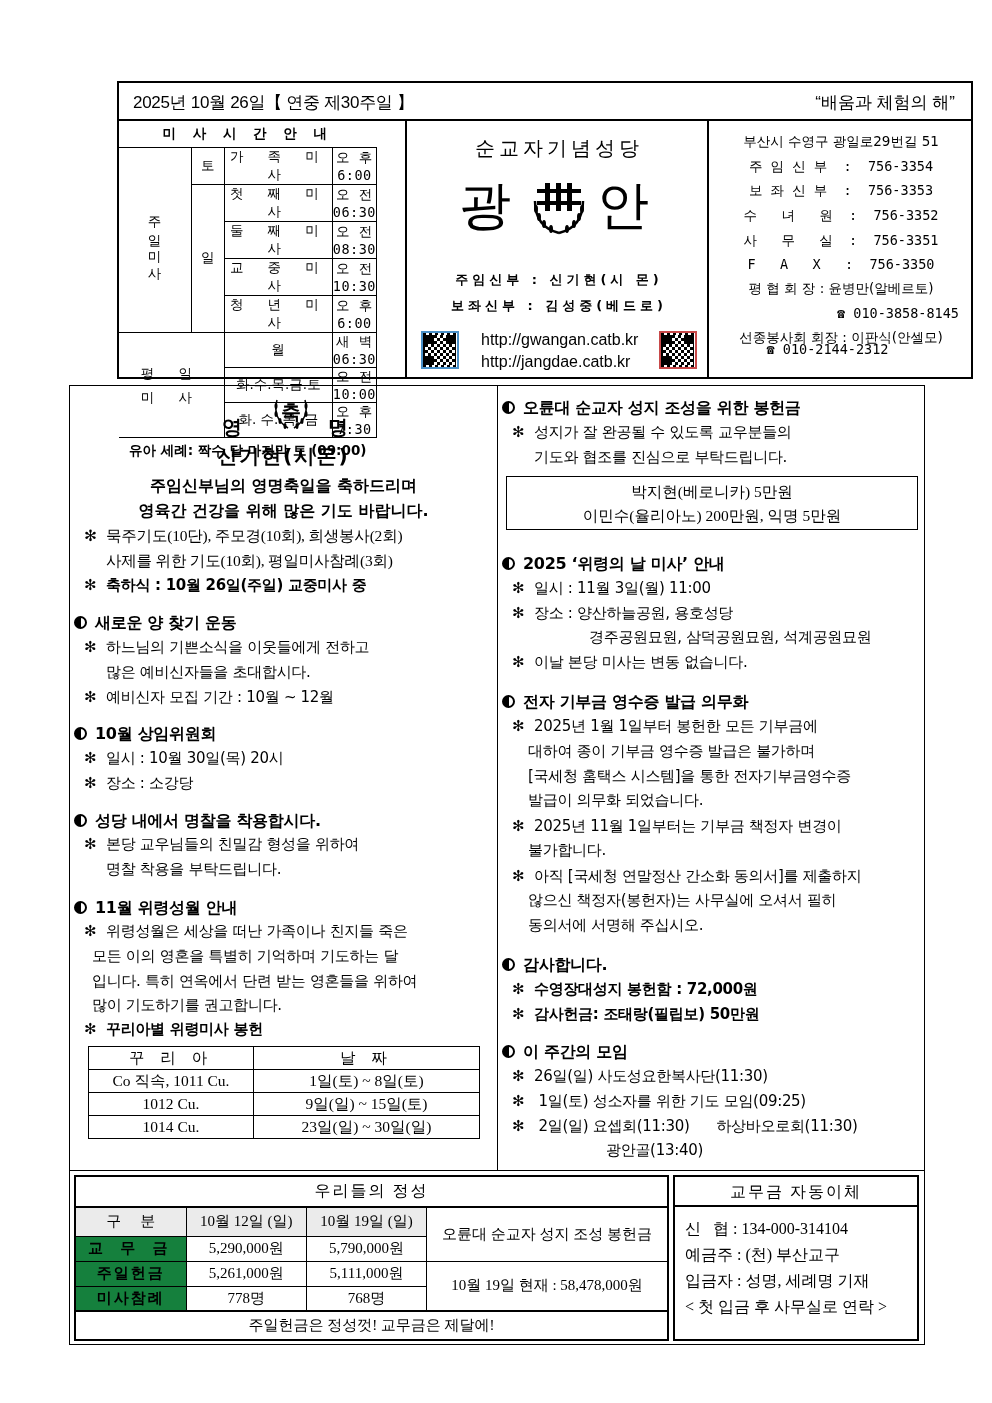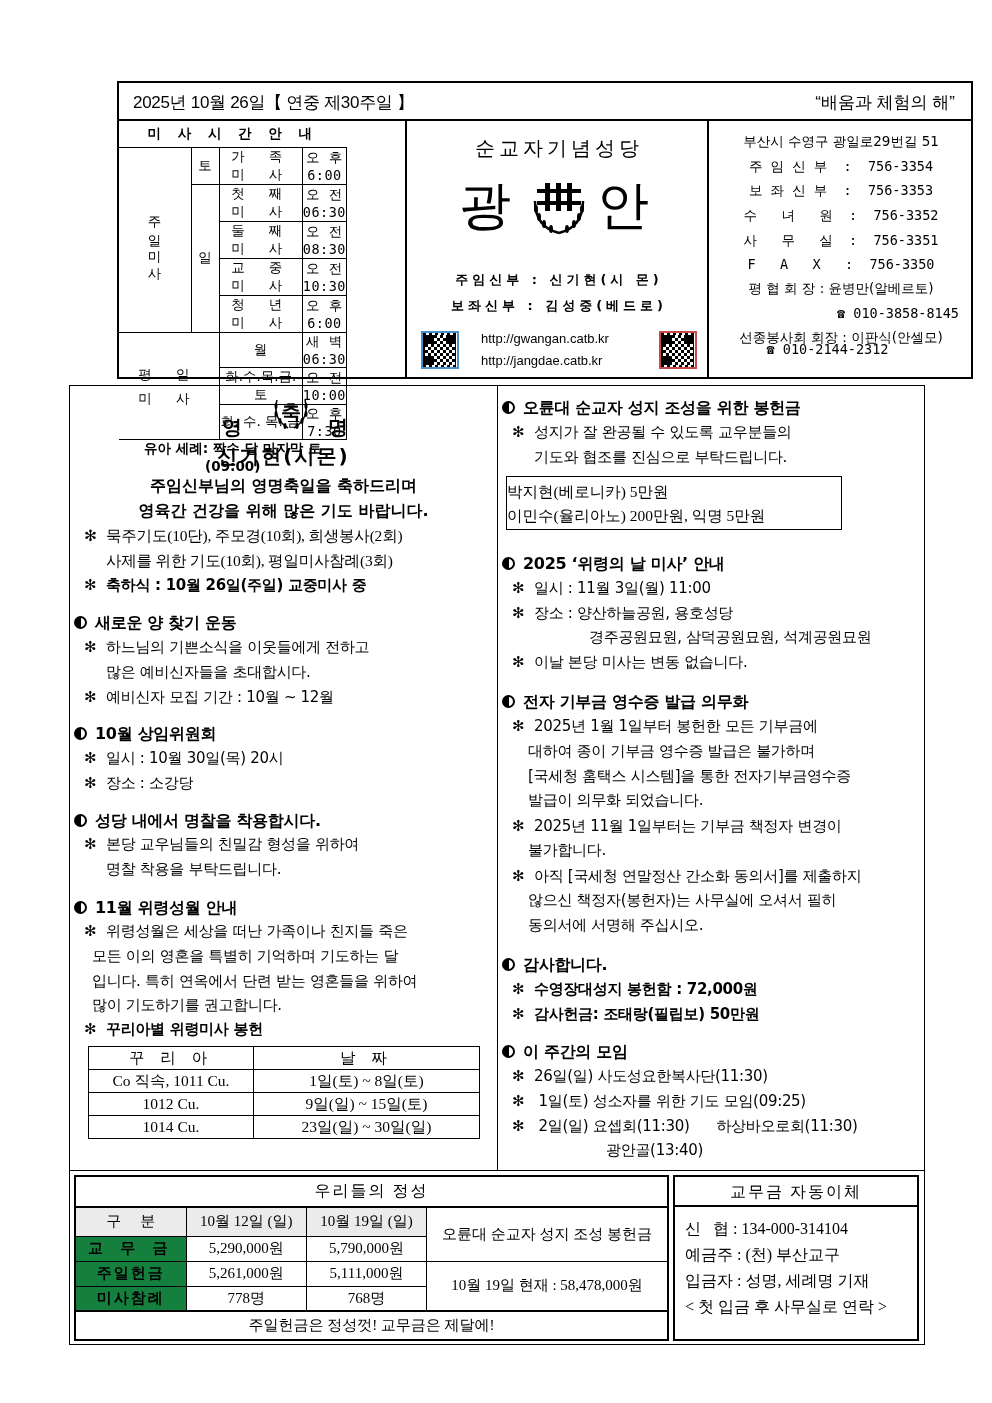--- a/index.html
+++ b/index.html
@@ -19,21 +19,21 @@
     font-family: "Liberation Sans", sans-serif; font-size: 17px;
   }
   #title-date { position: absolute; left: 14px; top: 8px; letter-spacing: -0.3px; }
   #title-motto { position: absolute; right: 16px; top: 8px; }
 
   
   #mass-table-wrap {
     position: absolute; left: 0; top: 38px; width: 288px; height: 256px;
     border-right: 2px solid #000;
   }
-  #mass-table { border-collapse: collapse; width: 228px; font-size: 14px; }
+  #mass-table { border-collapse: collapse; width: 258px; font-size: 14px; }
   #mass-table td {
     border: 1px solid #000; text-align: center; height: 25px; padding: 0;
     font-family: "DejaVu Sans Mono", monospace; font-size: 13.5px; letter-spacing: 0.5px;
   }
   #mass-table td.hdr { font-weight: bold; font-family: "DejaVu Sans", sans-serif; letter-spacing: 6px; border-top: none; border-left: none; border-right:none; }
   #mass-table td.vert { writing-mode: vertical-rl; text-orientation: upright; letter-spacing: 3px; font-family: "DejaVu Sans", sans-serif; border-left:none;}
   #mass-table td.lbl { letter-spacing: 8px; }
   #mass-table td.bap { font-weight: bold; font-family: "DejaVu Sans", sans-serif; letter-spacing: 0; height: 28px; border-left:none; border-right:none; border-bottom:none;}
   #mass-table td.wk { font-family: "DejaVu Sans", sans-serif; letter-spacing: 10px; line-height: 24px; border-left:none;}
 
@@ -67,21 +67,21 @@
   }
   .qr-inner { position: absolute; inset: 2px; 
     background:
       linear-gradient(#000,#000) 0 0/9px 9px no-repeat,
       linear-gradient(#000,#000) 100% 0/9px 9px no-repeat,
       linear-gradient(#000,#000) 0 100%/9px 9px no-repeat,
       repeating-conic-gradient(#000 0 25%, #fff 0 50%) 0 0/6px 6px;
   }
   #qr-left { left: 12px; top: 210px; }
   #qr-right { left: 250px; top: 210px; border-color: #c84a4a; }
-  .url { position: absolute; left: 72px; font-family: "Liberation Sans", sans-serif; font-size: 13px; }
+  .url { position: absolute; left: 72px; font-family: "Liberation Sans", sans-serif; font-size: 16px; }
   #url-1 { top: 210px; }
   #url-2 { top: 232px; }
 
   
   #contact-col {
     position: absolute; left: 592px; top: 38px; width: 260px; height: 256px;
     font-family: "DejaVu Sans Mono", monospace; font-size: 13.5px;
   }
   .c-line { position: absolute; left: 0; width: 260px; text-align: center; white-space: pre; }
 
@@ -119,22 +119,22 @@
   #feast-name { position: absolute; left: 0; top: 57px; width: 427px; text-align: center; font-size: 20px; font-weight: bold; letter-spacing: 2px; }
   .feast-msg { position: absolute; left: 0; width: 427px; text-align: center; font-size: 16px; font-weight: bold; }
 
   
   #curia-table { position: absolute; left: 18px; top: 660px; width: 392px; border-collapse: collapse;
     font-family: "Liberation Serif", serif; font-size: 15.5px; }
   #curia-table td, #curia-table th { border: 1px solid #000; height: 23px; text-align: center; font-weight: normal; padding: 0; }
   #curia-table { border: 1.5px solid #000; }
 
   
-  #donor-box { position: absolute; left: 8px; top: 90px; width: 336px; height: 54px; border: 1px solid #000;
-    font-family: "Liberation Serif", serif; font-size: 15.5px; }
+  #donor-box { position: absolute; left: 8px; top: 90px; width: 412px; height: 54px; border: 1px solid #000;
+    font-family: "Liberation Serif", serif; font-size: 15.5px; text-align: center; }
   #donor-box div { height: 24px; line-height: 24px; }
 
   
   #offer-wrap { position: absolute; left: 4px; top: 789px; width: 595px; height: 166px; border: 2px solid #000; }
   #offer-table { border-collapse: collapse; width: 591px; font-family: "Liberation Serif", serif; font-size: 15px; }
   #offer-table td { border: 1px solid #000; text-align: center; padding: 0; }
   #offer-table td.title-cell { height: 30px; font-size: 16px; letter-spacing: 2px; border-top: none; border-left:none; border-right:none; border-bottom: 2px solid #000;}
   #offer-table td.rh { background: #15803d; font-weight: bold; font-family: "DejaVu Sans", sans-serif; letter-spacing: 6px; font-size: 15px; width: 110px; border-left:none;}
   #offer-table td.ch { background: #ebebeb; height: 29px; font-size: 15px;}
   #offer-table td.dc { height: 25px; width: 120px; }

